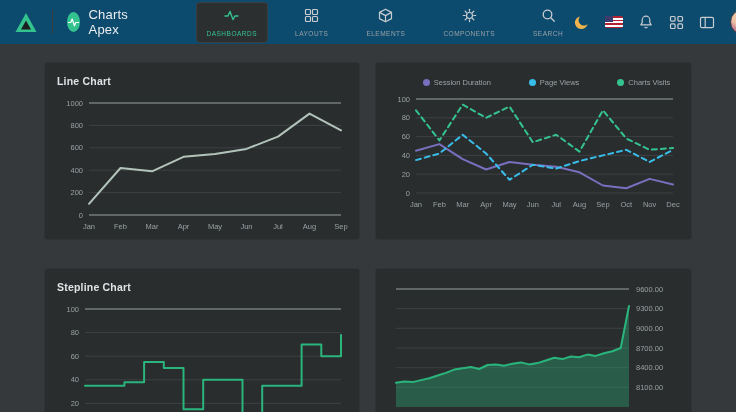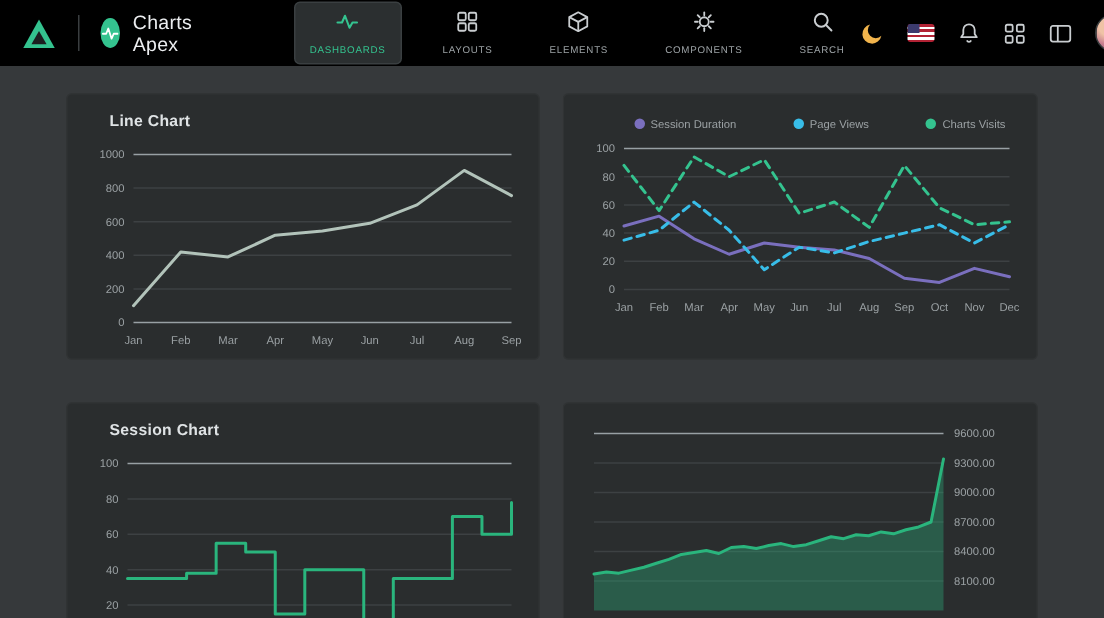--- a/index.html
+++ b/index.html
@@ -5,21 +5,21 @@
   * { box-sizing: border-box; }
   html,body { margin:0; padding:0; }
   body {
     width:736px; height:412px; overflow:hidden;
     background:#36393b;
     font-family:"Liberation Sans", sans-serif;
     -webkit-font-smoothing:antialiased;
   }
   
   .navbar {
-    height:44px; background:#000000;
+    height:44px; background:#0c4a6e;
     display:flex; align-items:center; padding:0 14px;
   }
   .brand-area { display:flex; align-items:center; }
   .nav-divider { width:1px; height:24px; background:#3a3e40; margin:0 14px; }
   .logo-circle {
     width:20px; height:20px; border-radius:50%; background:#34c38f;
     display:flex; align-items:center; justify-content:center; cursor:pointer;
   }
   .brand-text { color:#eceef0; font-size:13px; font-weight:500; margin-left:9px; letter-spacing:0.2px; }
   .menu { display:flex; align-items:center; gap:16px; margin-left:60px; }
@@ -49,21 +49,21 @@
   .content { padding:18px 44px 0; }
   .grid {
     display:grid; grid-template-columns:316px 317px;
     column-gap:15px; row-gap:28px;
   }
   .card {
     background:#2a2d2e; border-radius:4px; padding:12px;
     height:178px; overflow:hidden; border:1px solid rgba(255,255,255,0.03);
   }
   .card h2 {
-    margin:0 16px 8px; font-size:10.5px; font-weight:600; color:#dfe3e5; letter-spacing:0.2px;
+    margin:0 0 8px; font-size:10.5px; font-weight:600; color:#dfe3e5; letter-spacing:0.2px;
   }
   .legend { display:flex; justify-content:center; align-items:center; gap:12px; height:14px; margin-bottom:2px; }
   .lg-item { display:flex; align-items:center; gap:4px; font-size:7.5px; color:#9ba1a4; cursor:pointer;padding-left:26px; }
   .lg-dot { width:7px; height:7px; border-radius:50%; display:inline-block; }
   svg.chart { display:block; }
   svg.chart text.tick { font-family:"Liberation Sans", sans-serif; font-size:7.5px; fill:#9aa0a3; }
 </style>
 </head>
 <body>
 
@@ -245,21 +245,21 @@
           <text class="tick" x="238.3" y="116" text-anchor="middle">Oct</text>
           <text class="tick" x="261.6" y="116" text-anchor="middle">Nov</text>
           <text class="tick" x="285.0" y="116" text-anchor="middle">Dec</text>
           <polyline points="28.0,59.7 51.4,53.1 74.7,68.2 98.1,78.5 121.5,71.0 144.8,73.8 168.2,75.7 191.5,81.3 214.9,94.5 238.3,97.3 261.6,87.9 285.0,93.5" fill="none" stroke="#7a6fbe" stroke-width="2" stroke-linejoin="round" stroke-linecap="round"></polyline>
           <polyline points="28.0,69.1 51.4,62.5 74.7,43.7 98.1,62.5 121.5,88.8 144.8,73.8 168.2,77.6 191.5,70.0 214.9,64.4 238.3,58.8 261.6,71.0 285.0,58.8" fill="none" stroke="#38bde8" stroke-width="2" stroke-dasharray="5 4" stroke-linejoin="round" stroke-linecap="round"></polyline>
           <polyline points="28.0,19.3 51.4,49.4 74.7,13.6 98.1,26.8 121.5,15.5 144.8,51.2 168.2,43.7 191.5,60.6 214.9,19.3 238.3,47.5 261.6,58.8 285.0,56.9" fill="none" stroke="#34c38f" stroke-width="2" stroke-dasharray="5 4" stroke-linejoin="round" stroke-linecap="round"></polyline>
         </svg>
     </section>
 
     <section class="card">
-      <h2>Session Chart</h2>
+      <h2>Stepline Chart</h2>
       <svg class="chart" width="292" height="150">
           <line x1="28" y1="126.0" x2="284" y2="126.0" stroke="#3d4143" stroke-width="1"></line>
           <text class="tick" x="22" y="128.6" text-anchor="end">0</text>
           <line x1="28" y1="102.4" x2="284" y2="102.4" stroke="#3d4143" stroke-width="1"></line>
           <text class="tick" x="22" y="105" text-anchor="end">20</text>
           <line x1="28" y1="78.8" x2="284" y2="78.8" stroke="#3d4143" stroke-width="1"></line>
           <text class="tick" x="22" y="81.39999999999999" text-anchor="end">40</text>
           <line x1="28" y1="55.2" x2="284" y2="55.2" stroke="#3d4143" stroke-width="1"></line>
           <text class="tick" x="22" y="57.800000000000004" text-anchor="end">60</text>
           <line x1="28" y1="31.6" x2="284" y2="31.6" stroke="#3d4143" stroke-width="1"></line>

